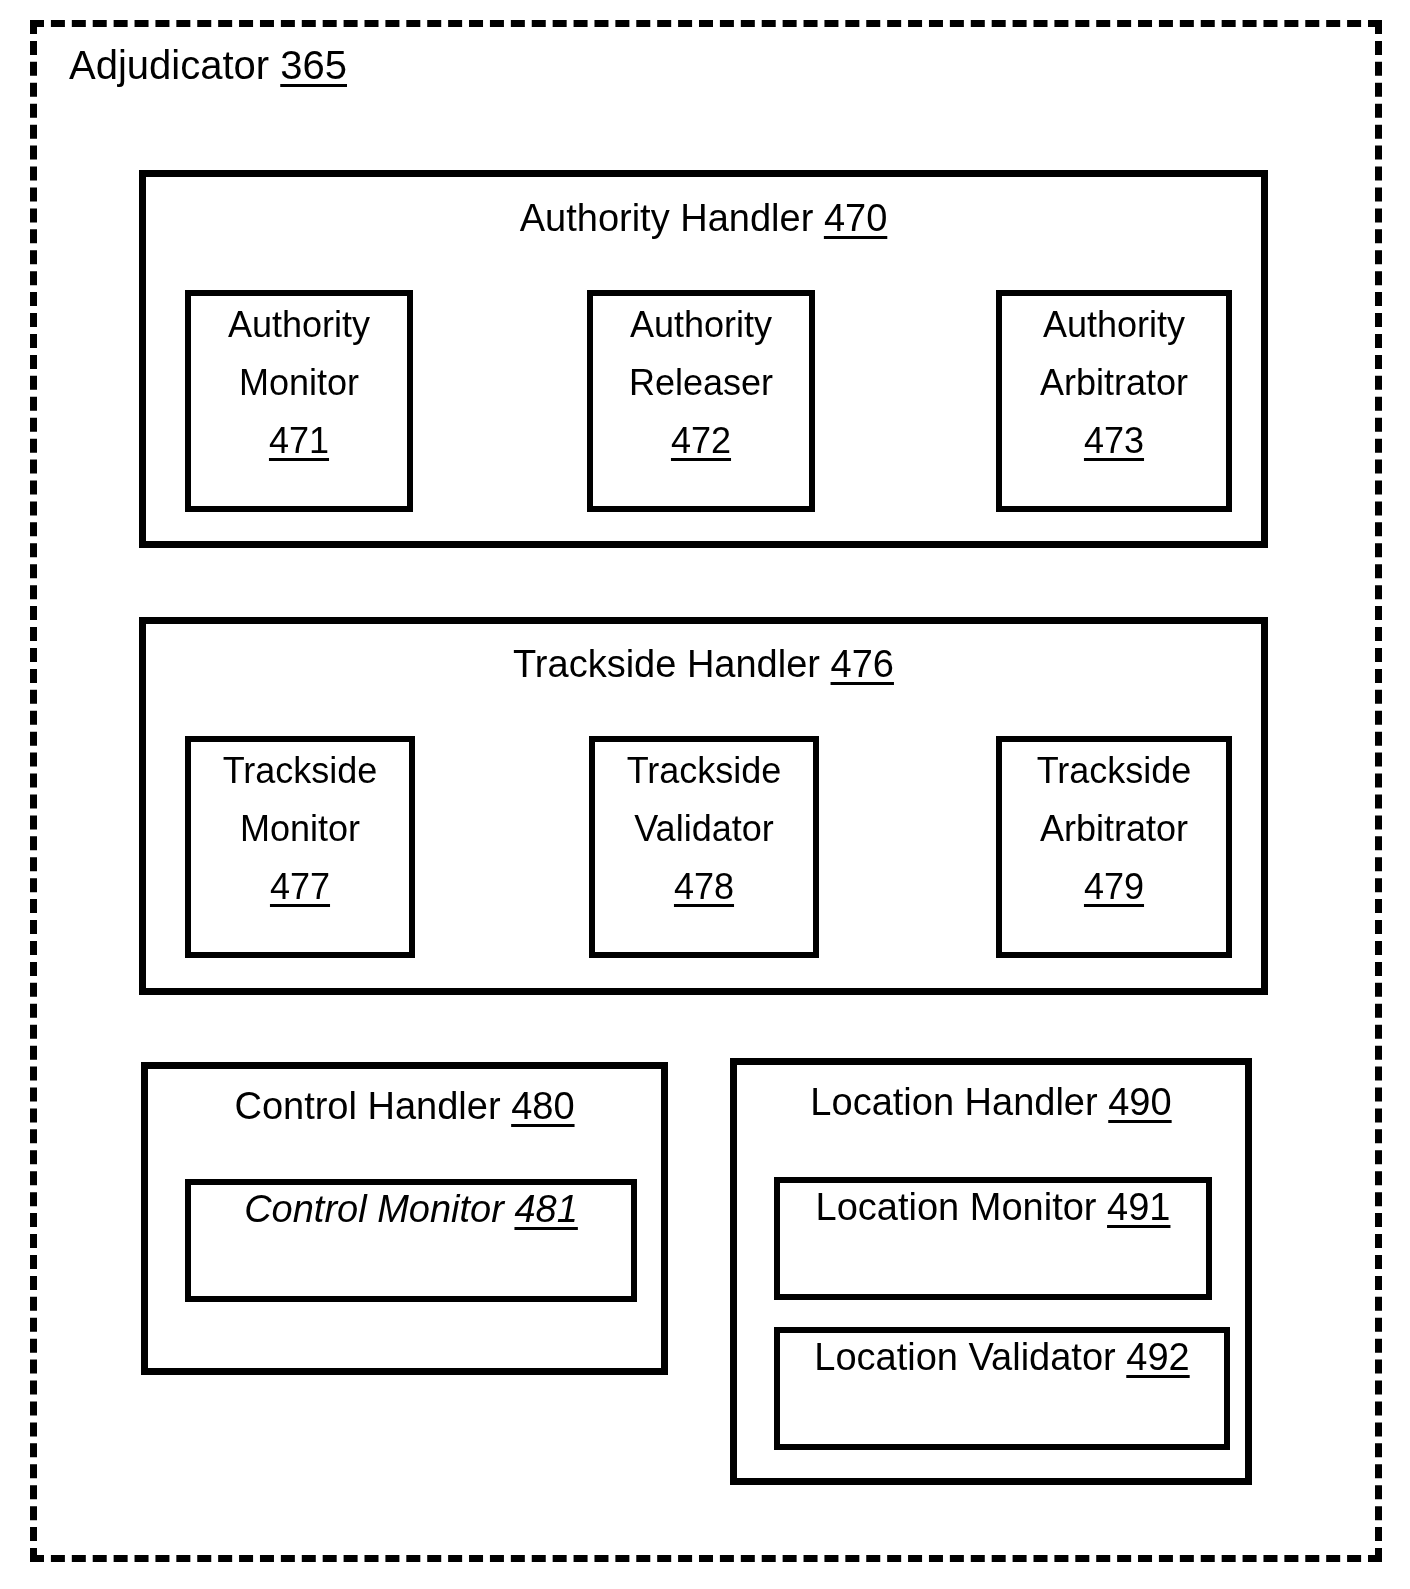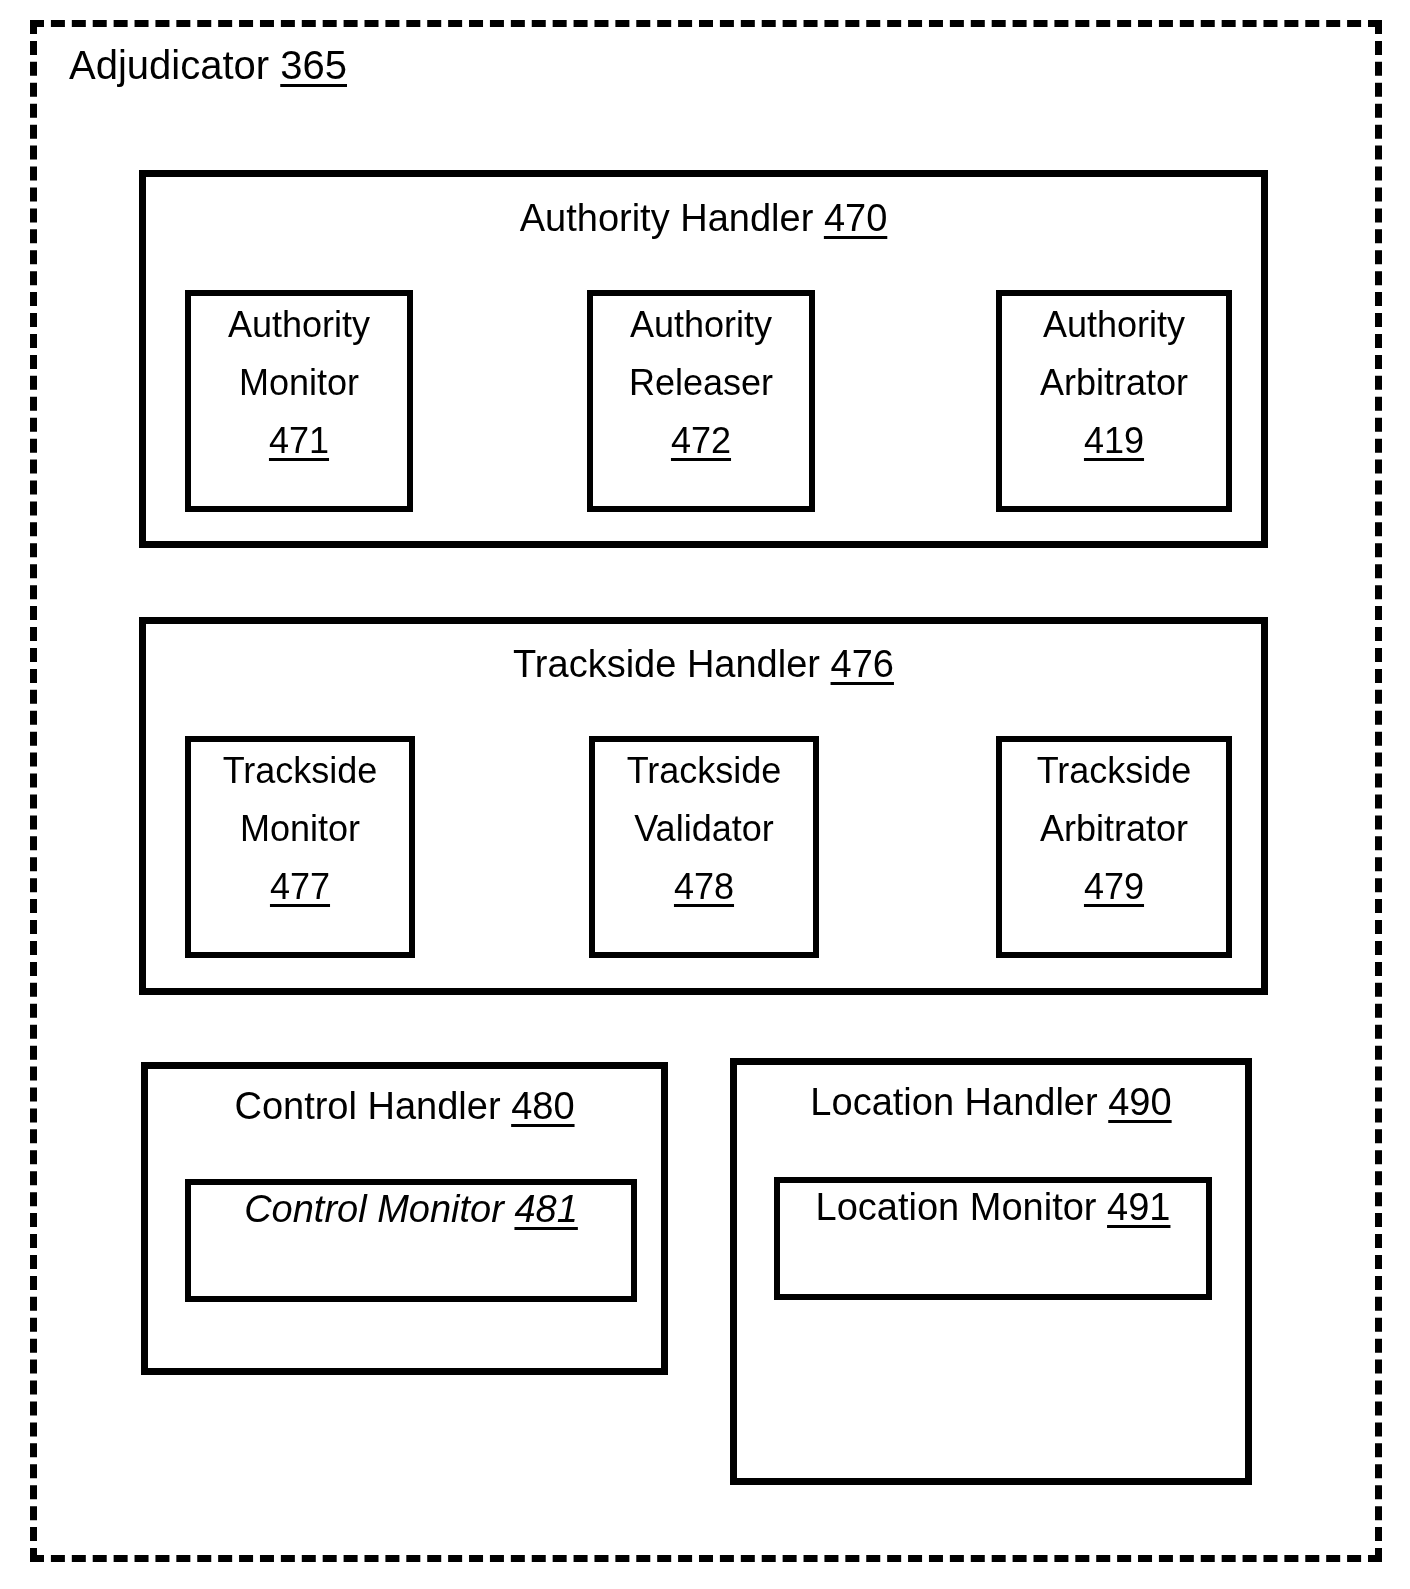--- a/index.html
+++ b/index.html
@@ -118,21 +118,21 @@
         <span>Authority</span><br>
         <span>Releaser</span><br>
         <span class="ref">472</span>
       </div>
     </div>
 
     <div class="inner-box" style="left:850px; top:113px; width:236px; height:222px;">
       <div class="box-label">
         <span>Authority</span><br>
         <span>Arbitrator</span><br>
-        <span class="ref">419</span>
+        <span class="ref">473</span>
       </div>
     </div>
   </div>
 
   <div class="solid-box" style="left:139px; top:617px; width:1129px; height:378px;">
 
     <div class="section-title" style="top:17px;">
       <span>Trackside Handler</span><span> </span><span class="ref">476</span>
     </div>
 
@@ -181,15 +181,21 @@
       <span>Location Handler</span><span> </span><span class="ref">490</span>
     </div>
 
     <div class="inner-box" style="left:37px; top:112px; width:438px; height:123px;">
       <div class="box-label wide">
         <span>Location Monitor</span>
         <span class="ref">491</span>
       </div>
     </div>
 
+    <div class="inner-box" style="left:37px; top:262px; width:456px; height:123px;">
+      <div class="box-label wide">
+        <span>Location Validator</span>
+        <span class="ref">492</span>
+      </div>
+    </div>
   </div>
 
 </div>
 
 </body></html>

